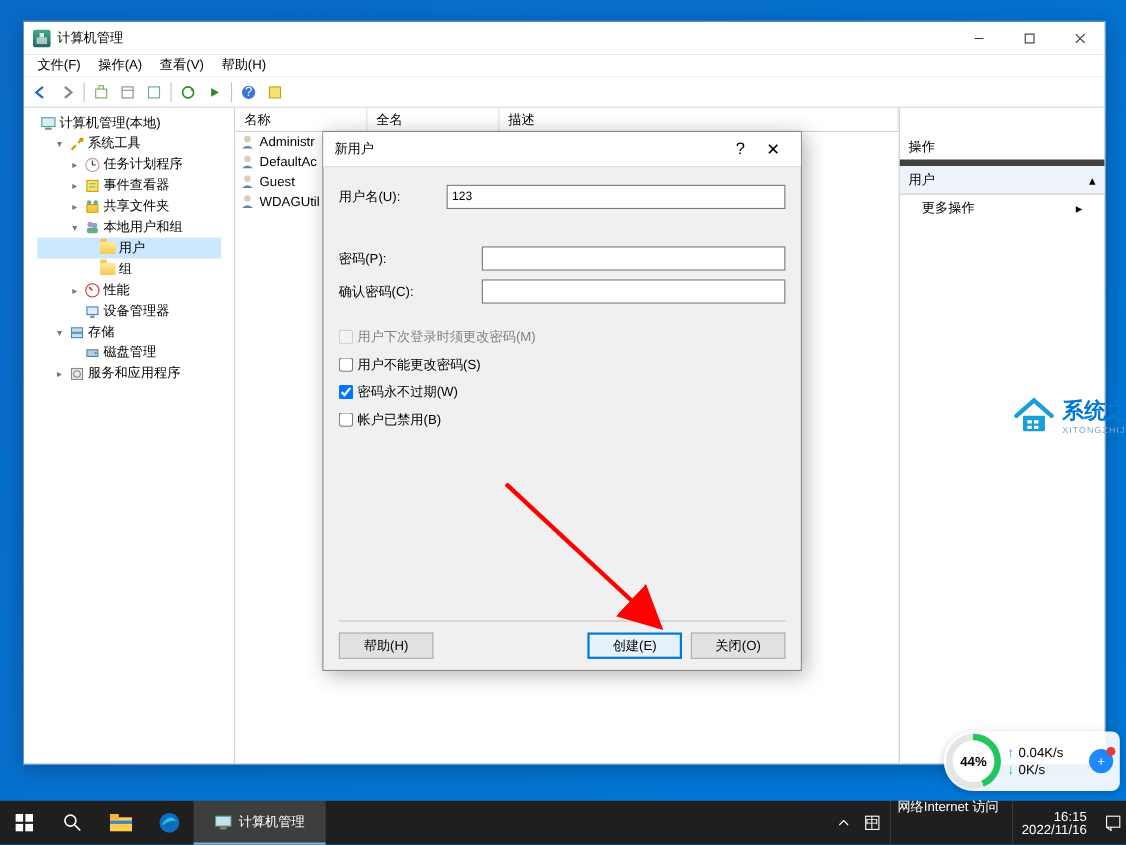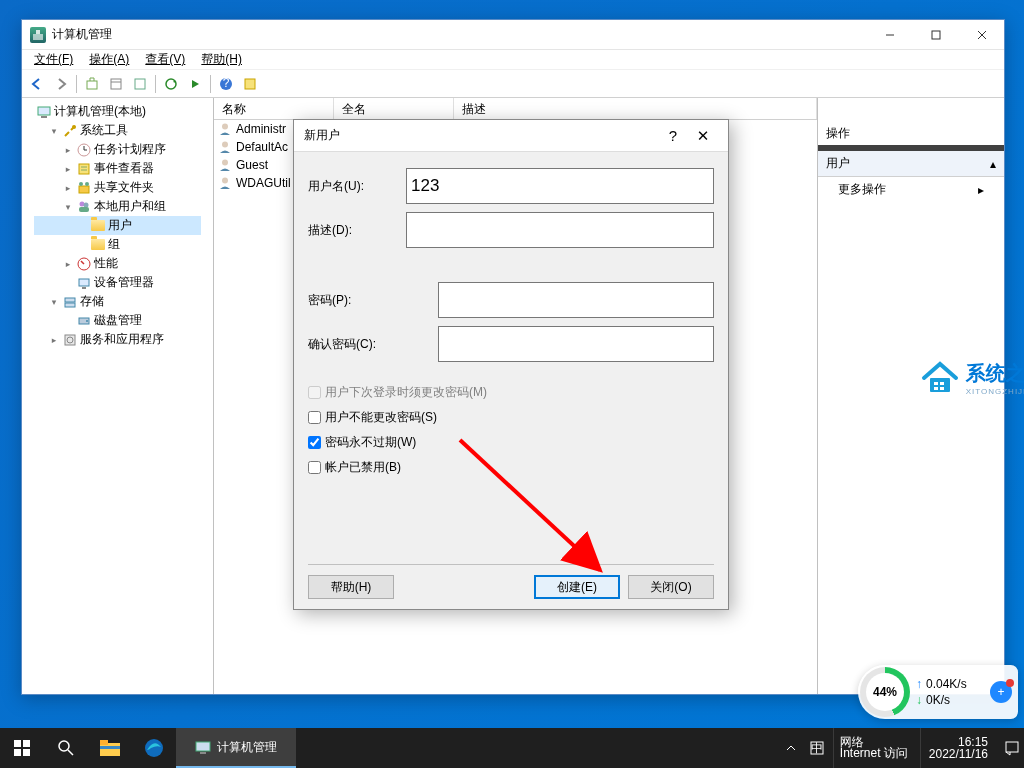--- a/index.html
+++ b/index.html
@@ -10,21 +10,21 @@
 
 .mgmt-window { position: absolute; left: 21px; top: 19px; width: 984px; height: 676px; background: #fff; border: 1px solid #5a8bc6; box-shadow: 0 4px 18px rgba(0,0,0,0.25); display: flex; flex-direction: column; }
 
 .titlebar { height: 30px; background: #fff; display: flex; align-items: center; padding: 0 8px; border-bottom: 1px solid #e5e5e5; }
 .titlebar .title-icon { width: 16px; height: 16px; background: linear-gradient(180deg,#4a8 0,#266 100%); border-radius: 2px; margin-right: 6px; display: flex; align-items: center; justify-content: center; }
 .titlebar .title-text { flex: 1; color: #000; }
 .winbtns { display: flex; gap: 1px; margin-right: -8px; }
 .winbtn { width: 45px; height: 29px; display: flex; align-items: center; justify-content: center; color: #555; cursor: pointer; }
 
 .menubar { height: 20px; display: flex; align-items: center; padding: 0 4px; background: #fff; border-bottom: 1px solid #f0f0f0; }
-.menubar span { padding: 2px 8px; cursor: default; text-decoration: underline; }
+.menubar span { padding: 2px 8px; cursor: default; }
 
 .toolbar { height: 28px; display: flex; align-items: center; padding: 2px 4px; gap: 2px; background: #fff; border-bottom: 1px solid #d0d0d0; }
 .tbtn { width: 22px; height: 22px; display: flex; align-items: center; justify-content: center; border: 1px solid transparent; cursor: pointer; }
 .tsep { width: 1px; height: 18px; background: #c0c0c0; margin: 0 2px; }
 
 .workarea { flex: 1; display: flex; min-height: 0; }
 .tree { width: 192px; border-right: 1px solid #c0c0c0; padding: 4px 12px; overflow: auto; background: #fff; }
 .tree-item { display: flex; align-items: center; padding: 1px 2px; cursor: default; gap: 2px; white-space: nowrap; }
 .tree-item.selected { background: #cce8ff; }
 .expander { width: 12px; height: 12px; display: flex; align-items: center; justify-content: center; color: #777; font-size: 9px; cursor: pointer; }
@@ -46,21 +46,21 @@
 .action-item { padding: 4px 20px; display: flex; align-items: center; justify-content: space-between; cursor: pointer; }
 
 .dialog { position: absolute; left: 293px; top: 119px; width: 436px; height: 491px; background: #f0f0f0; border: 1px solid #888; box-shadow: 4px 4px 18px rgba(0,0,0,0.3); display: flex; flex-direction: column; }
 .dlg-title { height: 32px; display: flex; align-items: center; padding: 0 10px; background: #fff; border-bottom: 1px solid #ddd; }
 .dlg-title-text { flex: 1; }
 .dlg-help { width: 30px; text-align: center; cursor: pointer; font-size: 15px; }
 .dlg-close { width: 30px; text-align: center; cursor: pointer; font-size: 15px; }
 .dlg-body { flex: 1; padding: 16px 14px 10px 14px; display: flex; flex-direction: column; }
 .fld { display: flex; align-items: center; margin-bottom: 8px; }
 .fld label { width: 98px; }
-.fld input[type=text], .fld input[type=password] { flex: 1; height: 36px; border: 1px solid #777; padding: 0 4px; background: #fff; font-size: 17px; }
+.fld input[type=text], .fld input[type=password] { flex: 1; height: 22px; border: 1px solid #777; padding: 0 4px; background: #fff; font-size: 11px; }
 .chk { display: flex; align-items: center; margin-bottom: 8px; gap: 4px; }
 .chk input { width: 13px; height: 13px; }
 .chk.disabled { color: #808080; }
 .dlg-btns { display: flex; gap: 8px; padding: 0 0 0 0; }
 .dlg-btns .spacer { flex: 1; }
 .btn { min-width: 86px; height: 24px; border: 1px solid #adadad; background: #e1e1e1; cursor: pointer; }
 .btn.focus { border: 2px solid #0078d7; background: #e5f1fb; }
 
 .arrow { position: absolute; left: 440px; top: 430px; width: 200px; height: 180px; z-index: 50; pointer-events: none; }
 
@@ -76,21 +76,21 @@
 .meter-stats { flex: 1; display: flex; flex-direction: column; gap: 2px; padding: 4px; font-size: 10px; }
 .meter-stats .row { display: flex; align-items: center; gap: 4px; }
 .meter-plus { width: 22px; height: 22px; border-radius: 50%; background: #1e88ff; color: #fff; display: flex; align-items: center; justify-content: center; margin-right: 6px; position: relative; }
 .meter-plus::after { content:""; position:absolute; right:-2px; top:-2px; width:8px; height:8px; background:#e53935; border-radius:50%; }
 
 .taskbar { position: absolute; left: 0; bottom: 0; width: 1024px; height: 40px; background: #1f1f1f; display: flex; align-items: center; color: #fff; }
 .task-item { height: 40px; min-width: 44px; display: flex; align-items: center; justify-content: center; cursor: pointer; }
 .task-item.active { background: rgba(255,255,255,.14); border-bottom: 2px solid #76b9ed; }
 .task-item.withlabel { padding: 0 10px; gap: 6px; min-width: 120px; }
 .tray { margin-left: auto; display: flex; align-items: center; height: 100%; gap: 6px; padding-right: 2px; }
-.tray .net { display: flex; flex-direction: column; font-size: 10px; line-height: 11px; padding: 0 6px; border-left: 1px solid #3a3a3a; height: 100%; justify-content: center; }
+.tray .net { display: flex; flex-direction: row; font-size: 10px; line-height: 11px; padding: 0 6px; border-left: 1px solid #3a3a3a; height: 100%; justify-content: center; }
 .tray .clock { display: flex; flex-direction: column; align-items: flex-end; font-size: 10px; line-height: 12px; padding: 0 8px; border-left: 1px solid #3a3a3a; height: 100%; justify-content: center; }
 .tray .ticon { width: 20px; height: 40px; display: flex; align-items: center; justify-content: center; }
 
 .folder-closed { background: linear-gradient(180deg,#ffe9a2 0,#f7c948 100%); width: 14px; height: 11px; border-radius: 1px; position: relative; }
 .folder-closed::before { content:""; position:absolute; top:-3px; left:0; width:6px; height:3px; background:#f7c948; border-radius:1px 1px 0 0; }
 
 svg { display: block; }
 </style>
 </head>
 <body>
@@ -389,24 +389,20 @@
   <div class="dlg-title">
     <span class="dlg-title-text">新用户</span>
     <span class="dlg-help">?</span>
     <span class="dlg-close">✕</span>
   </div>
   <div class="dlg-body">
     <div class="fld">
           <label>用户名(U):</label>
           <input type="text" value="123" style="">
         </div>
-    <div class="fld">
-          <label>描述(D):</label>
-          <input type="text" style="">
-        </div>
     <div style="height:26px"></div>
     <div class="fld">
           <label>密码(P):</label>
           <input type="password" style="margin-left: 32px;">
         </div>
     <div class="fld">
           <label>确认密码(C):</label>
           <input type="password" style="margin-left: 32px;">
         </div>
     <div style="height:14px"></div>

